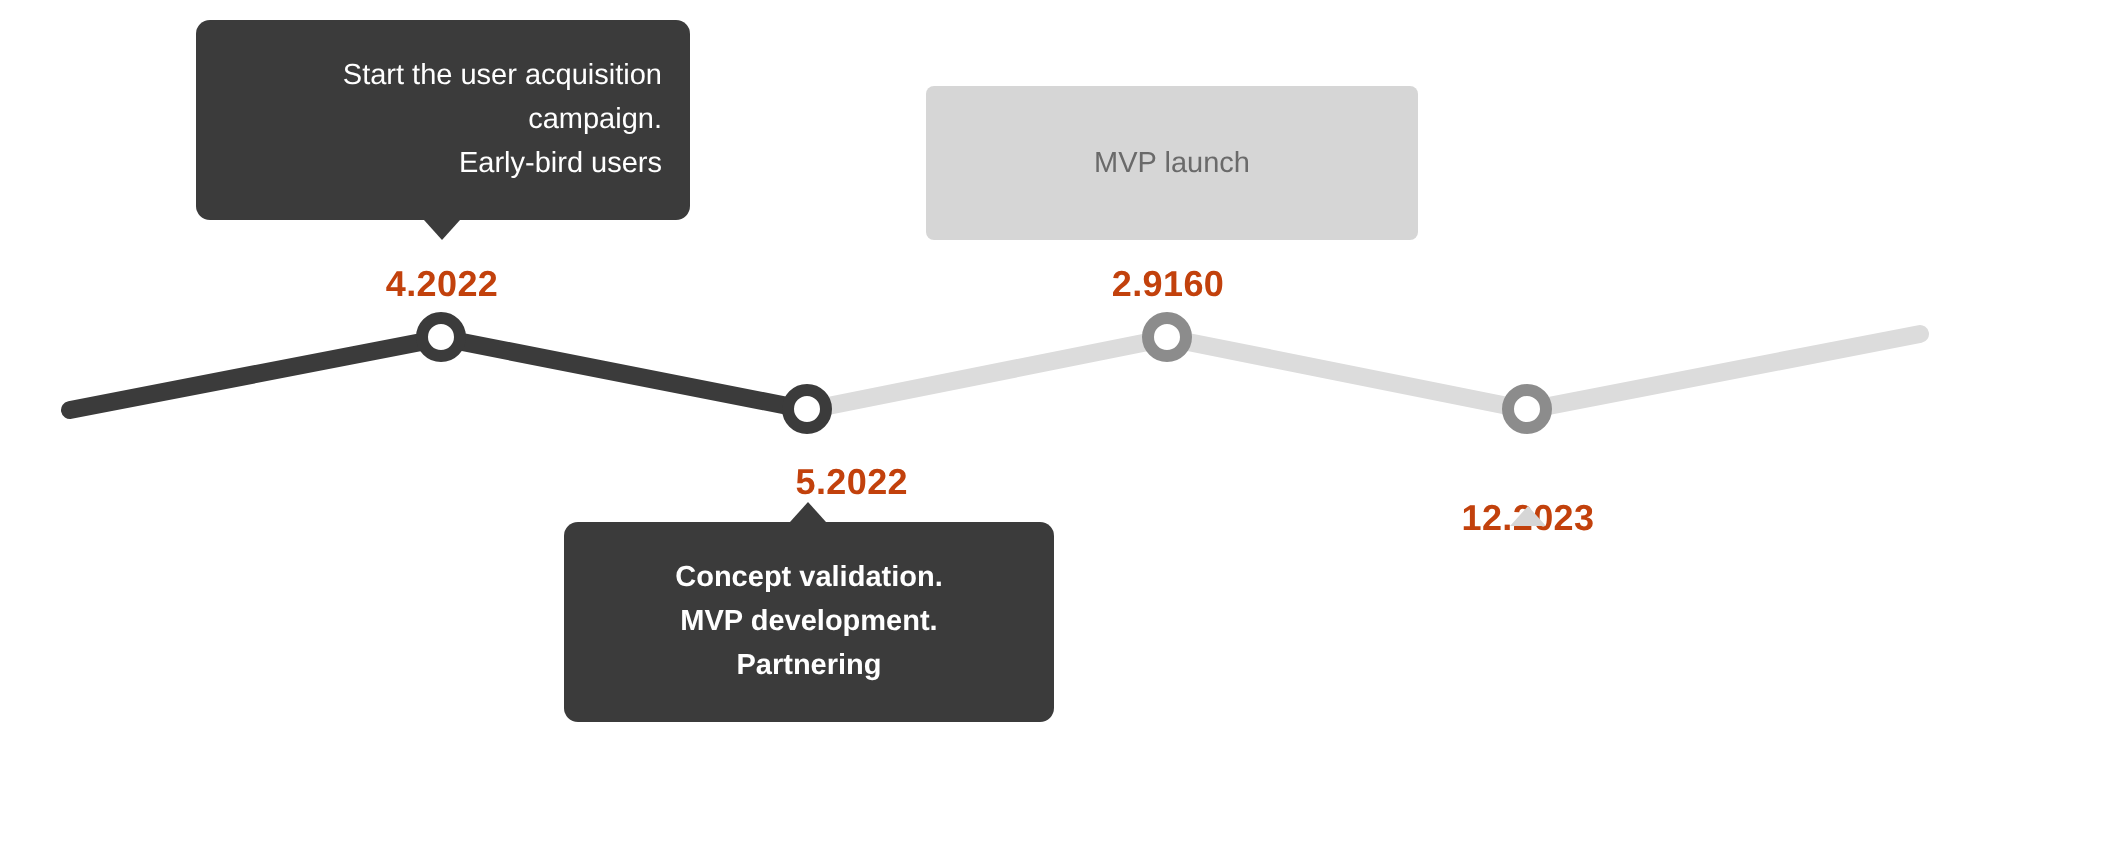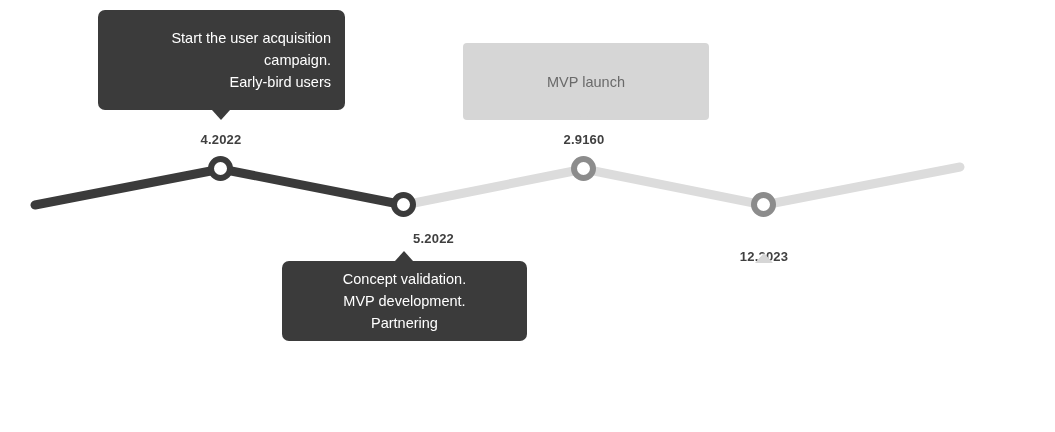--- a/index.html
+++ b/index.html
@@ -79,23 +79,23 @@
     border-bottom: 10px solid #3b3b3b;
   }
   .arrow-up-gray {
     border-left: 9px solid transparent;
     border-right: 9px solid transparent;
     border-bottom: 10px solid #d6d6d6;
   }
   
   .date-label {
     position: absolute;
-    font-size: 13px;
+    font-size: 18px;
     font-weight: bold;
-    color: #404040;
+    color: #c2410c;
     text-align: center;
     white-space: nowrap;
     letter-spacing: 0.2px;
   }
   
   .node {
     position: absolute;
     box-sizing: border-box;
     width: 25px;
     height: 25px;
@@ -121,21 +121,21 @@
     <span class="card-text">Start the user acquisition campaign.
 Early-bird users</span>
   </div>
   <div class="arrow arrow-down-dark" style="left:212px; top:110px;"></div>
   <div class="date-label" style="left:171px; top:132px; width:100px;">4.2022</div>
   <div class="node node-dark" style="left:208px; top:156px;"></div>
 
   <div class="node node-dark" style="left:391px; top:192px;"></div>
   <div class="date-label" style="left:354px; top:231px; width:100px;text-align:right;">5.2022</div>
   <div class="arrow arrow-up-dark" style="left:395px; top:251px;"></div>
-  <div class="card card-dark" style="left:282px; top:261px; width:245px; height:80px;">
+  <div class="card card-dark" style="left:282px; top:261px; width:245px; height:100px;font-weight:bold;">
     <span class="card-text">Concept validation.
 MVP development.
 Partnering</span>
   </div>
 
   <div class="card card-gray" style="left:463px; top:33px; width:246px; height:77px;">
     <span class="card-text">MVP launch</span>
   </div>
   <div class="arrow arrow-down-gray" style="left:575px; top:110px;"></div>
   <div class="date-label" style="left:534px; top:132px; width:100px;">2.9160</div>

